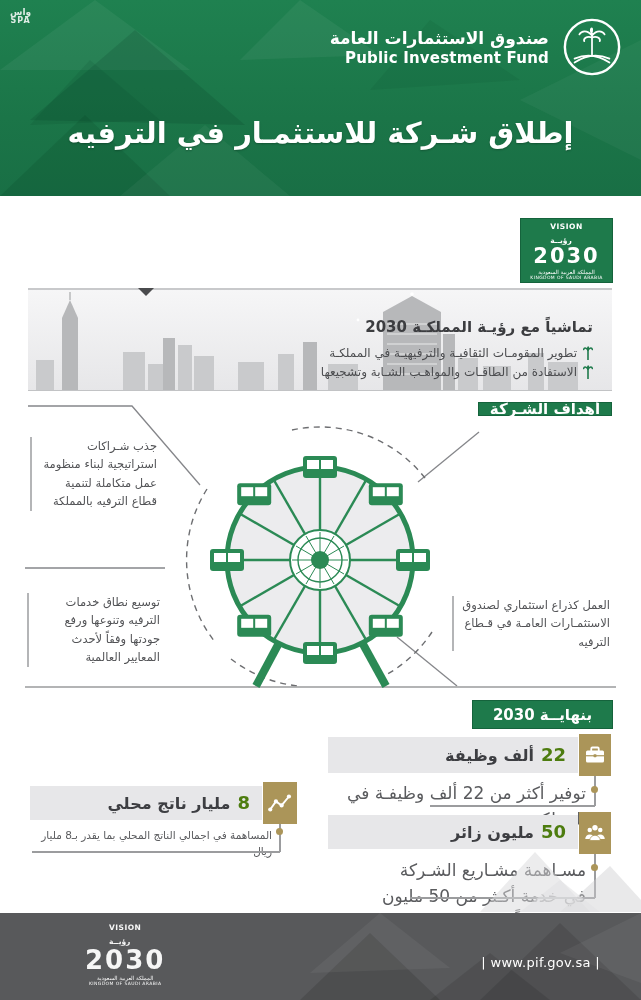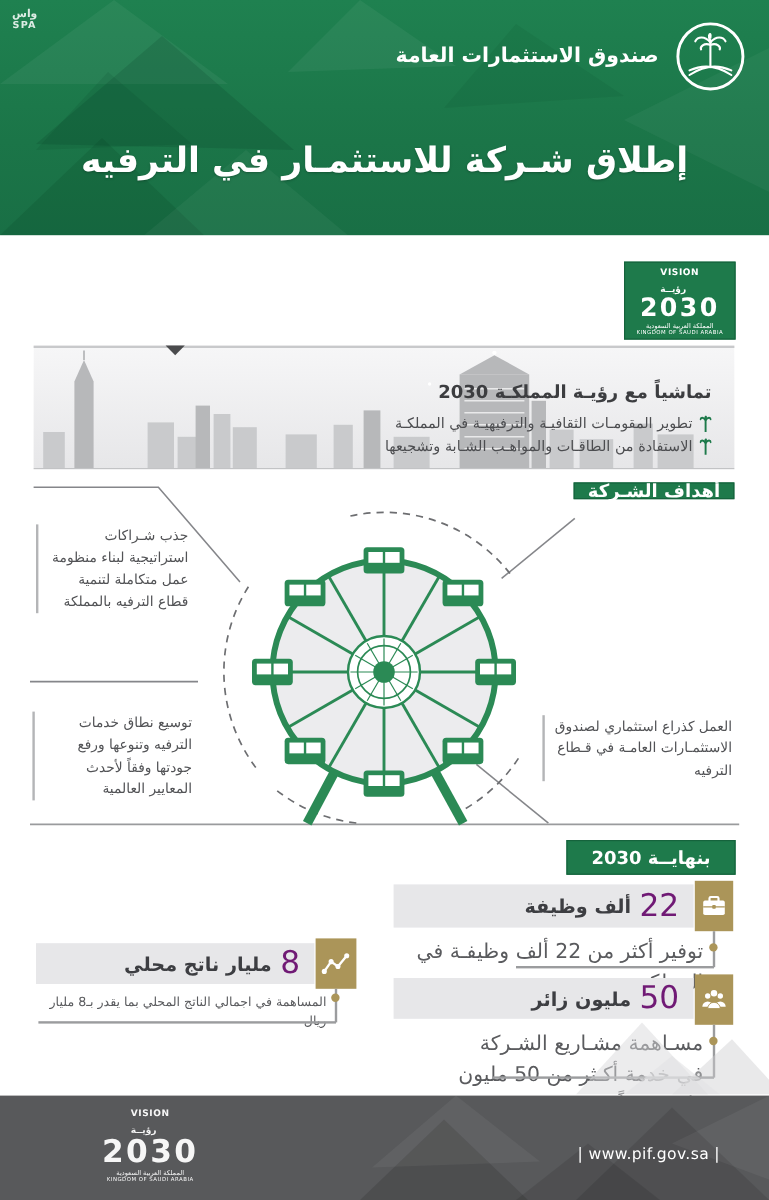--- a/index.html
+++ b/index.html
@@ -41,21 +41,21 @@
   #objectives-tag { right:29px; top:402px; width:134px; height:14px; }
   #wheel-canvas { left:0; top:390px; }
   .obj-text { direction:rtl; text-align:right; font-size:11.5px; color:#525356; font-weight:500; line-height:1.6; border-left:2px solid #b4b5b7; }
   #obj-item1 { left:30px; top:437px; width:127px; padding-left:6px; }
   #obj-item2 { left:27px; top:593px; width:133px; padding-left:6px; }
   #obj-item3 { left:452px; top:596px; width:158px; padding-left:6px; }
 
   
   #by2030-tag { right:28px; top:700px; width:141px; height:29px; }
   .stat-bar { background:#e7e7e9; display:flex; align-items:center; direction:rtl; padding-right:12px; gap:7px; }
-  .stat-num { font-size:26px; font-weight:normal; color:#701a75; line-height:1; }
+  .stat-num { font-size:18px; font-weight:bold; color:#4d7c0f; line-height:1; }
   .stat-unit { font-size:16px; font-weight:bold; color:#3d3e42; }
   .stat-icon { background:#ab9559; display:flex; align-items:center; justify-content:center; }
   .stat-desc { direction:rtl; text-align:right; font-size:17px; color:#5a5b5e; font-weight:500; line-height:1.5; }
   .vline { background:#9b9c9e; width:1.5px; }
   .hline { background:#9b9c9e; height:1.5px; }
   .gold-dot { width:7px; height:7px; border-radius:50%; background:#ab9559; }
 
   
   #footer { left:0; top:913px; width:641px; height:87px; background:#58595b; overflow:hidden; }
   #footer-vision { left:85px; top:10px; color:#ffffff; opacity:.95; display:flex; flex-direction:column; align-items:center; }
@@ -80,20 +80,21 @@
     </svg>
 
     <div id="spa-logo" class="abs">
       <div class="ar">واس</div>
       <div class="en">SPA</div>
     </div>
 
     <div id="pif-block" class="abs">
       <div id="pif-names">
         <div class="ar" dir="rtl">صندوق الاستثمارات العامة</div>
+        <div class="en">Public Investment Fund</div>
       </div>
       <svg id="pif-emblem" viewBox="0 0 64 64">
         <circle cx="32" cy="32" r="28" fill="none" stroke="#ffffff" stroke-width="2.5"></circle>
         <g stroke="#ffffff" stroke-width="1.8" fill="none" stroke-linecap="round">
           <line x1="32" y1="18" x2="32" y2="40"></line>
           <path d="M32 20 C27 14 21 15 19 19"></path>
           <path d="M32 20 C37 14 43 15 45 19"></path>
           <path d="M32 19 C29 13 33 10 32 16"></path>
           <path d="M32 22 C26 20 23 24 24 26"></path>
           <path d="M32 22 C38 20 41 24 40 26"></path>

